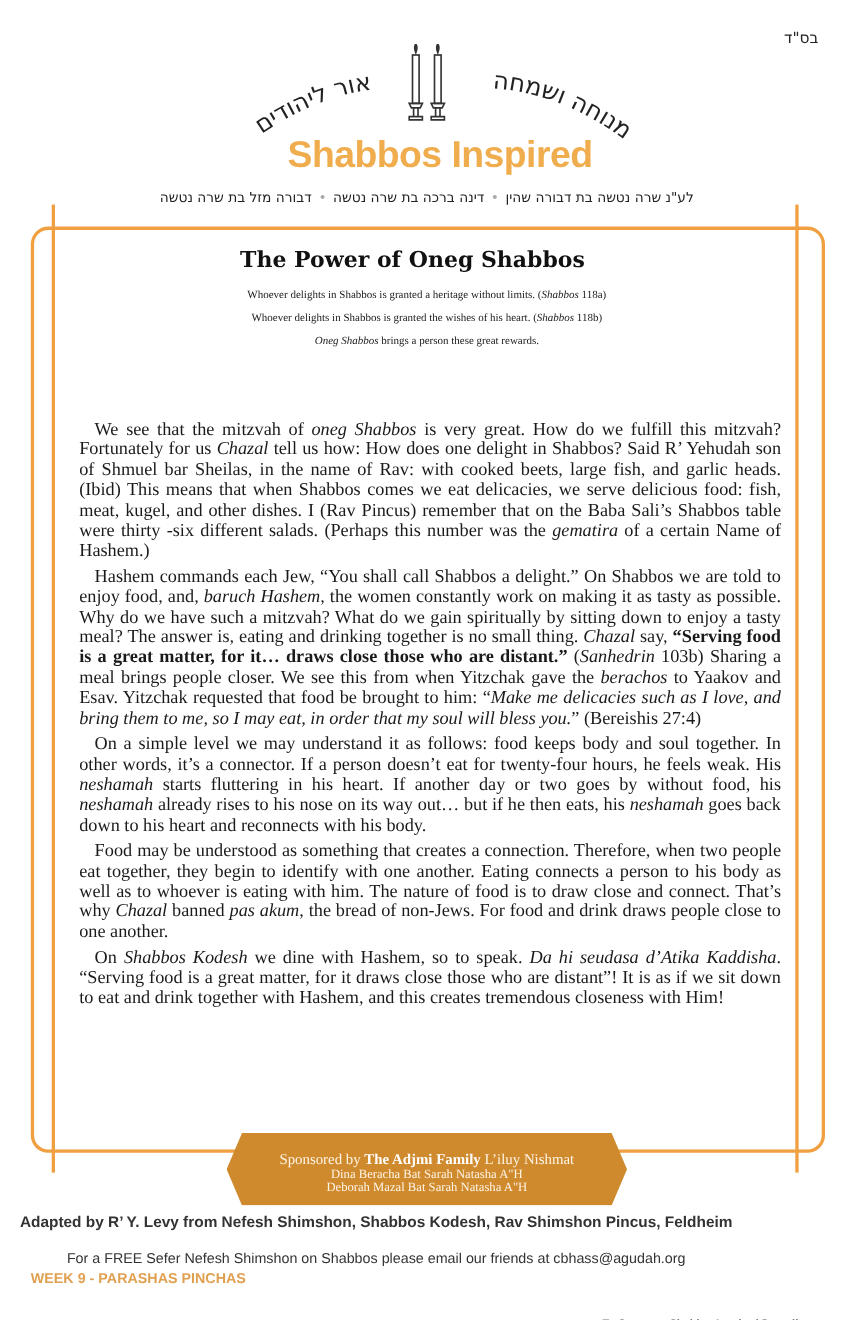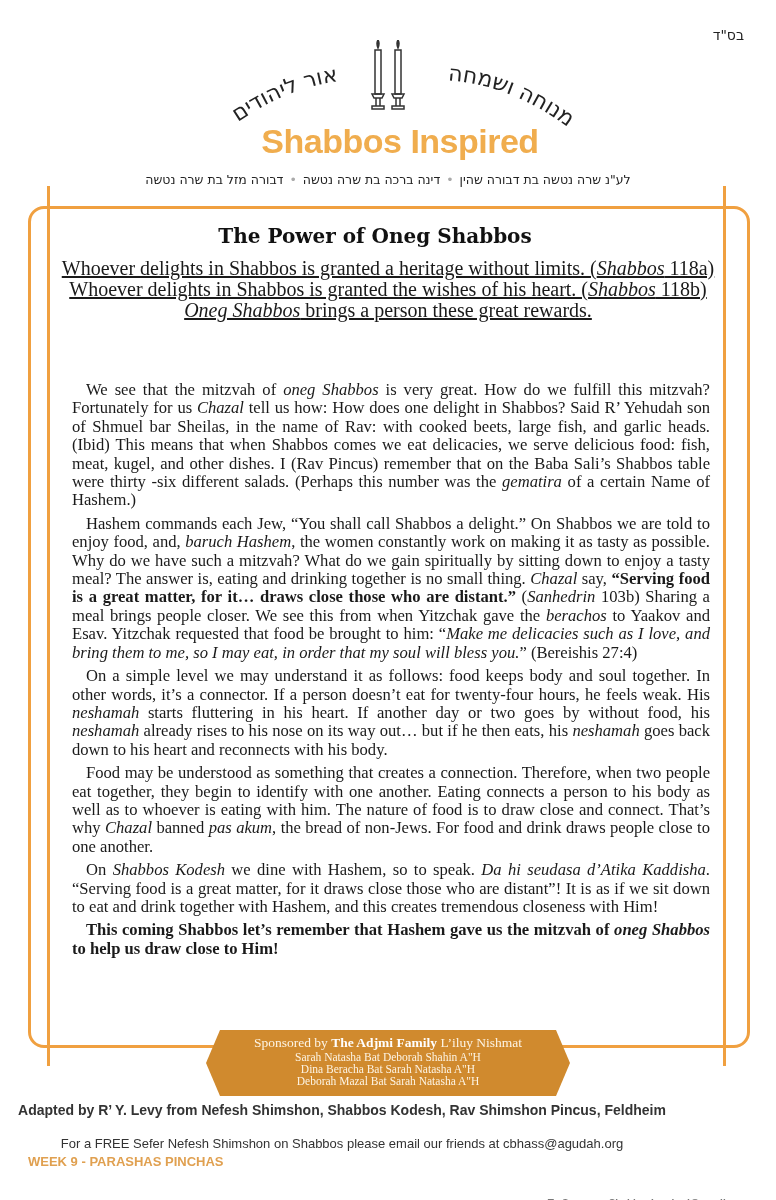--- a/index.html
+++ b/index.html
@@ -7,27 +7,27 @@
   .bsd { position: absolute; top: 27px; right: 32px; font-family: "DejaVu Sans", sans-serif; font-size: 14px; color: #222; direction: rtl; }
   .header { position: absolute; top: 30px; left: 0; width: 776px; height: 160px; }
   .arc-svg { position: absolute; left: 200px; top: 10px; }
   .candles { position: absolute; left: 370px; top: 10px; }
   .brand { position: absolute; top: 122px; left: 0; width: 776px; text-align: center; font-family: "Liberation Sans", sans-serif; font-weight: bold; font-size: 34px; color: #f0ad4e; letter-spacing: -0.5px; padding-left: 12px; }
   .dedication { position: absolute; top: 172px; left: 0; width: 776px; text-align: center; font-family: "DejaVu Sans", sans-serif; font-size: 12.5px; color: #222; direction: rtl; white-space: nowrap; }
   .dedication .dot { color: #aaa; margin: 0 6px; }
   .vline { position: absolute; width: 3px; background: #f0a040; top: 186px; height: 880px; }
   .frame { position: absolute; left: 28px; top: 206px; width: 716px; height: 836px; border: 3px solid #f0a040; border-radius: 16px; }
   .title { position: absolute; top: 224px; left: 0; width: 750px; text-align: center; font-family: "DejaVu Serif", serif; font-weight: bold; font-size: 20px; color: #111; }
-  .intro { position: absolute; top: 258px; left: 0; width: 776px; text-align: center; font-size: 20px; line-height: 21px; color: #1a1a1a; font-family: "Liberation Serif", serif; text-decoration: underline; }
+  .intro { position: absolute; top: 258px; left: 0; width: 776px; text-align: center; font-size: 10px; line-height: 21px; color: #1a1a1a; font-family: "Liberation Serif", serif; }
   .intro div { white-space: nowrap; }
   .body { position: absolute; top: 345px; left: 72px; width: 638px; font-family: "Liberation Serif", serif; font-size: 16.6px; line-height: 18.4px; color: #1a1a1a; text-align: justify; margin-top: 36px; }
   .body p { margin: 0 0 5px 0; text-indent: 14px; }
   .body p.closing { font-weight: bold; margin-top: 4px; }
   .sponsor { position: absolute; top: 1030px; left: 206px; width: 364px; height: 66px; background: #d08a2e; clip-path: polygon(14px 0, calc(100% - 14px) 0, 100% 50%, calc(100% - 14px) 100%, 14px 100%, 0 50%); border-radius: 8px; text-align: center; color: #fdf4e4; font-family: "Liberation Serif", serif; }
-  .sponsor .line1 { font-size: 13.5px; margin-top: 5px; }
+  .sponsor .line1 { font-size: 13.5px; margin-top: 16px; }
   .sponsor .line1 b { color: #fff; }
   .sponsor .nm { font-size: 11.5px; line-height: 12px; }
   .credits { position: absolute; top: 1102px; left: 0; width: 684px; text-align: center; font-family: "Liberation Sans", sans-serif; }
   .credits .adapted { font-size: 14px; font-weight: bold; color: #333; }
   .credits .free { font-size: 13px; color: #333; margin-top: 18px; }
   .footer-left { position: absolute; top: 1154px; left: 28px; font-family: "Liberation Sans", sans-serif; font-weight: bold; font-size: 13px; color: #e0a050; }
   .footer-right { position: absolute; top: 1154px; right: 27px; font-family: "Liberation Sans", sans-serif; font-weight: bold; font-size: 10px; color: #777; margin-top: 44px; }
 </style>
 </head>
 <body>
@@ -80,26 +80,24 @@
   <div><span>Whoever delights in Shabbos is granted the wishes of his heart. (</span><i>Shabbos</i><span> 118b)</span></div>
   <div><i>Oneg Shabbos</i><span> brings a person these great rewards.</span></div>
 </div>
 
 <div class="body">
   <p>We see that the mitzvah of <i>oneg Shabbos</i> is very great. How do we fulfill this mitzvah? Fortunately for us <i>Chazal</i> tell us how: How does one delight in Shabbos? Said R’ Yehudah son of Shmuel bar Sheilas, in the name of Rav: with cooked beets, large fish, and garlic heads. (Ibid) This means that when Shabbos comes we eat delicacies, we serve delicious food: fish, meat, kugel, and other dishes. I (Rav Pincus) remember that on the Baba Sali’s Shabbos table were thirty -six different salads. (Perhaps this number was the <i>gematira</i> of a certain Name of Hashem.)</p>
   <p>Hashem commands each Jew, “You shall call Shabbos a delight.” On Shabbos we are told to enjoy food, and, <i>baruch Hashem</i>, the women constantly work on making it as tasty as possible. Why do we have such a mitzvah? What do we gain spiritually by sitting down to enjoy a tasty meal? The answer is, eating and drinking together is no small thing. <i>Chazal</i> say, <b>“Serving food is a great matter, for it… draws close those who are distant.”</b> (<i>Sanhedrin</i> 103b) Sharing a meal brings people closer. We see this from when Yitzchak gave the <i>berachos</i> to Yaakov and Esav. Yitzchak requested that food be brought to him: “<i>Make me delicacies such as I love, and bring them to me, so I may eat, in order that my soul will bless you.</i>” (Bereishis 27:4)</p>
   <p>On a simple level we may understand it as follows: food keeps body and soul together. In other words, it’s a connector. If a person doesn’t eat for twenty-four hours, he feels weak. His <i>neshamah</i> starts fluttering in his heart. If another day or two goes by without food, his <i>neshamah</i> already rises to his nose on its way out… but if he then eats, his <i>neshamah</i> goes back down to his heart and reconnects with his body.</p>
   <p>Food may be understood as something that creates a connection. Therefore, when two people eat together, they begin to identify with one another. Eating connects a person to his body as well as to whoever is eating with him. The nature of food is to draw close and connect. That’s why <i>Chazal</i> banned <i>pas akum</i>, the bread of non-Jews. For food and drink draws people close to one another.</p>
   <p>On <i>Shabbos Kodesh</i> we dine with Hashem, so to speak. <i>Da hi seudasa d’Atika Kaddisha</i>. “Serving food is a great matter, for it draws close those who are distant”! It is as if we sit down to eat and drink together with Hashem, and this creates tremendous closeness with Him!</p>
-  <p class="closing">This coming Shabbos let’s remember that Hashem gave us the mitzvah of <i>oneg Shabbos</i> to help us draw close to Him!</p>
 </div>
 
 <div class="sponsor">
   <div class="line1"><span>Sponsored by </span><b>The Adjmi Family</b><span> L’iluy Nishmat</span></div>
-  <div class="nm">Sarah Natasha Bat Deborah Shahin A"H</div>
   <div class="nm">Dina Beracha Bat Sarah Natasha A"H</div>
   <div class="nm">Deborah Mazal Bat Sarah Natasha A"H</div>
 </div>
 
 <div class="credits">
   <div class="adapted">Adapted by R’ Y. Levy from Nefesh Shimshon, Shabbos Kodesh, Rav Shimshon Pincus, Feldheim</div>
   <div class="free">For a FREE Sefer Nefesh Shimshon on Shabbos please email our friends at cbhass@agudah.org</div>
 </div>
 
 <div class="footer-left">WEEK 9 - PARASHAS PINCHAS</div>

